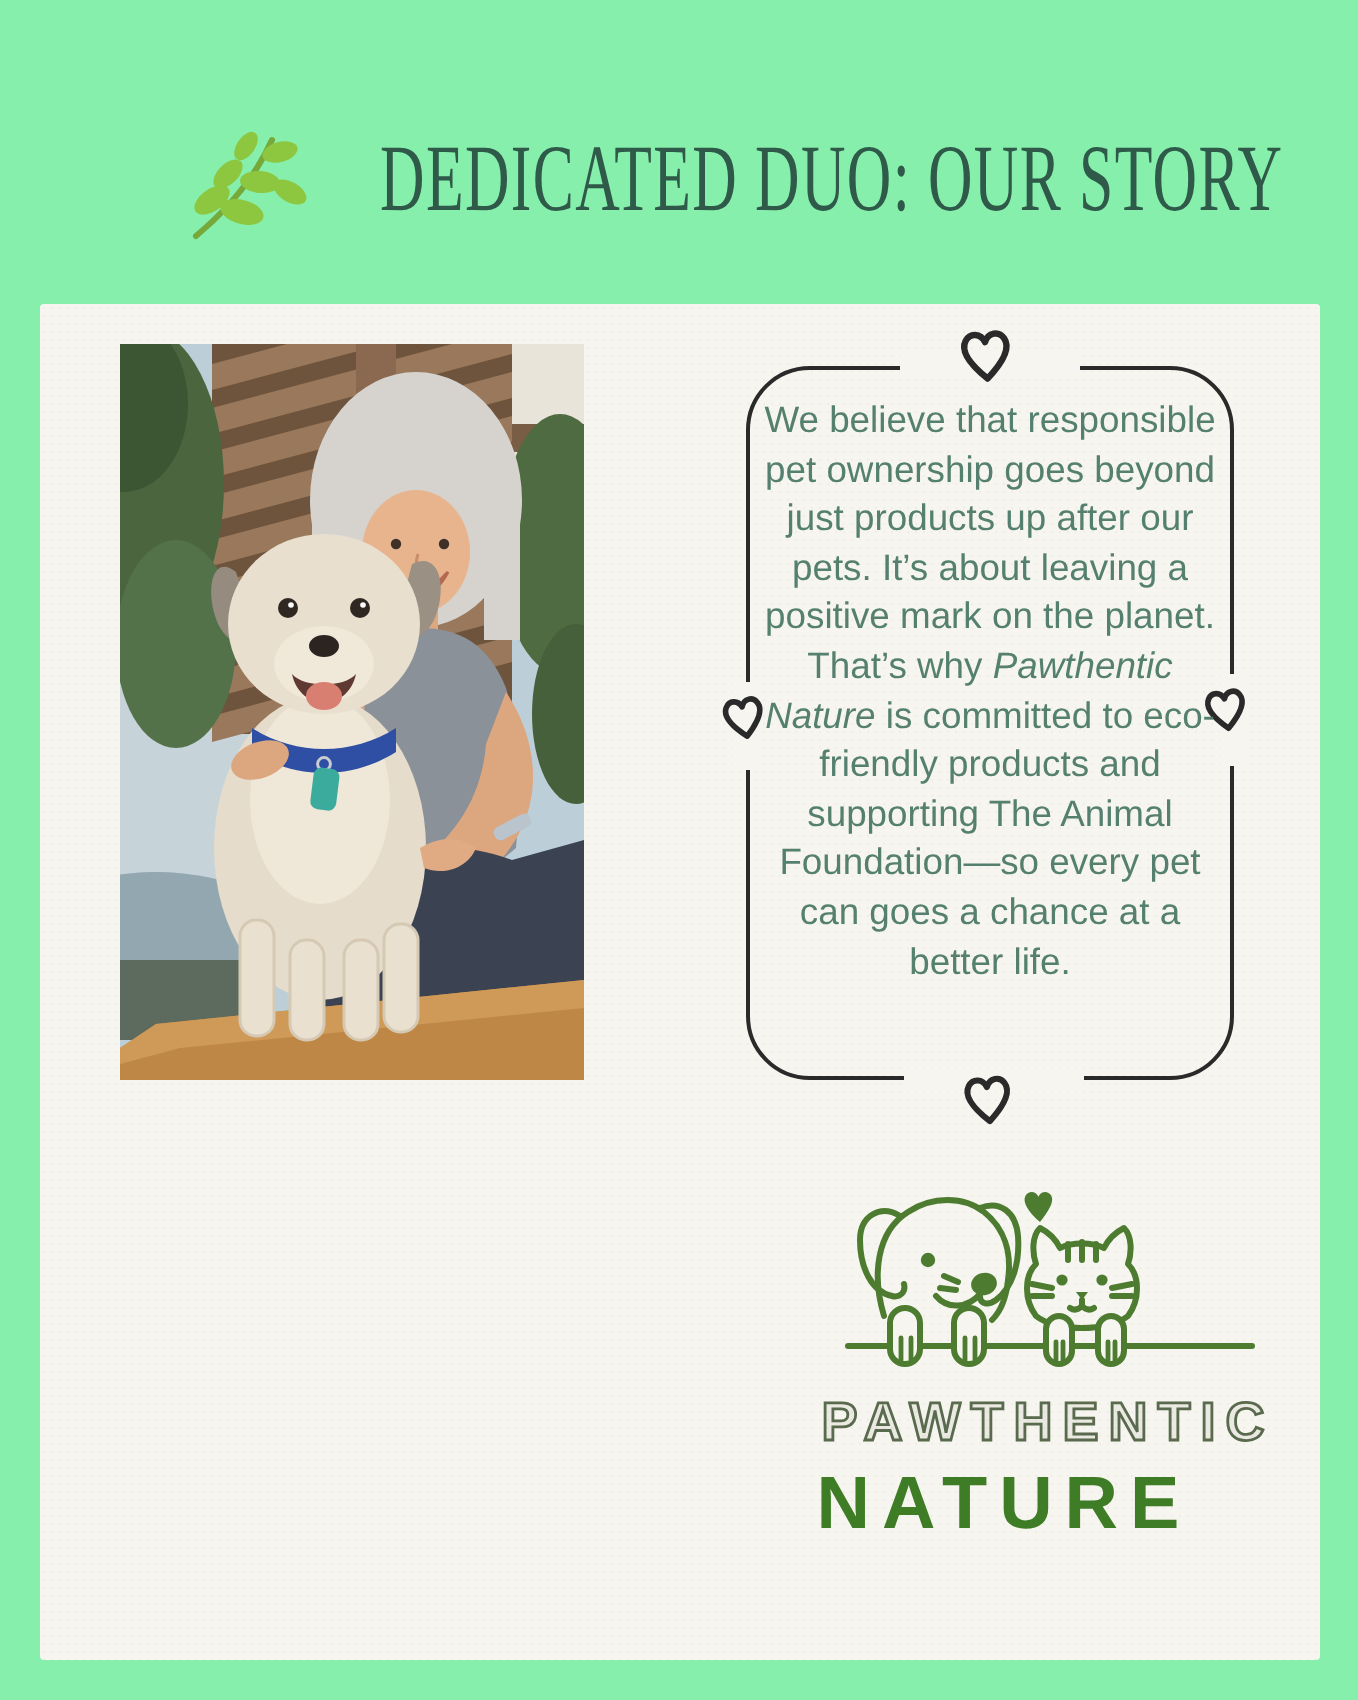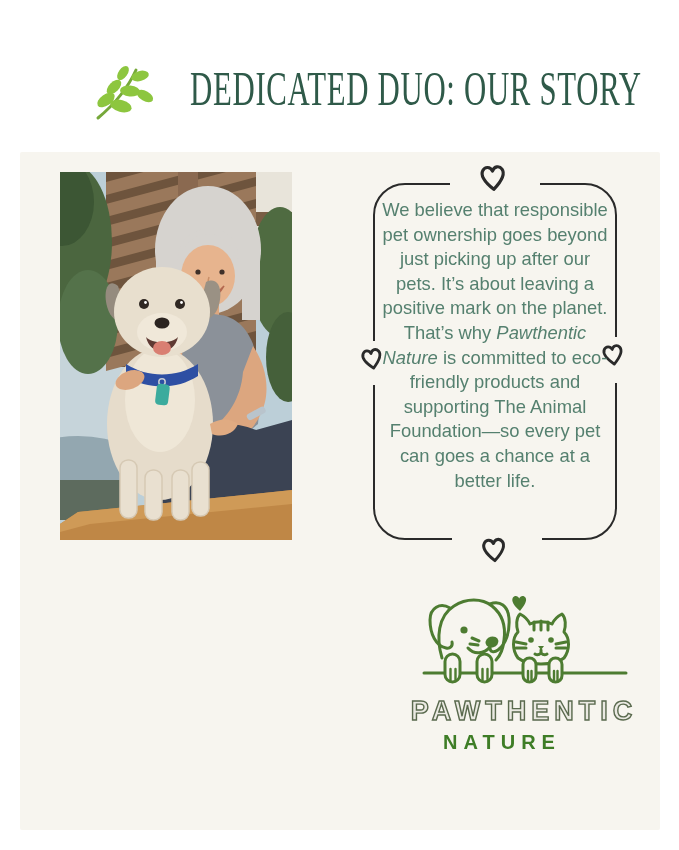--- a/index.html
+++ b/index.html
@@ -1,16 +1,16 @@
 <!DOCTYPE html>
 <html><head>
 <meta charset="utf-8">
 <style>
   html,body{margin:0;padding:0;background:#f0ede5;}
-  .page{position:relative;width:679px;height:850px;background:#ffffff;overflow:hidden;
+  .page{position:relative;width:679px;height:850px;background:#86efac;overflow:hidden;
         font-family:"Liberation Sans",sans-serif;}
   .abs{position:absolute;}
 
   
   .title{left:106px;top:64px;width:560px;text-align:center;
          font-family:"Liberation Serif",serif;font-size:44px;font-weight:500;
          color:#2f5a49;letter-spacing:1px;white-space:nowrap;
          transform:scale(0.70,1.08);transform-origin:50% 50%;}
 
   
@@ -33,21 +33,21 @@
   
   .tagline{left:55px;top:682px;width:265px;text-align:center;color:#48695a;
            font-style:italic;font-size:22px;line-height:33px;}
 
   
   .word-outline{left:392px;top:696px;width:264px;text-align:center;
                 font-size:27px;font-weight:700;letter-spacing:5px;
                 color:rgba(90,106,78,0.08);-webkit-text-stroke:1.4px #5a6a4e;
                 white-space:nowrap;}
   .word-solid{left:370px;top:731px;width:264px;text-align:center;
-              font-size:20px;font-weight:800;letter-spacing:6px;color:#3e7d26;
+              font-size:37px;font-weight:800;letter-spacing:6px;color:#3e7d26;
               white-space:nowrap;}
 </style>
 </head>
 <body>
 
 <div class="page">
 
   <svg class="abs" style="left:92px;top:60px;" width="64" height="62" viewBox="0 0 64 62">
     <path d="M6 58 C18 48 34 32 44 10" stroke="#76a83a" stroke-width="3" fill="none" stroke-linecap="round"></path>
     <g fill="#8dc63f">
@@ -156,21 +156,21 @@
     <path d="M12 20.5 C5.5 14.5 2.5 9.5 4.8 5.8 C6.6 2.9 10.6 3.2 12 6.8 C13.4 3.2 17.4 2.9 19.2 5.8 C21.5 9.5 18.5 14.5 12 20.5 Z" fill="none" stroke="#2a2a2a" stroke-width="2.6" stroke-linejoin="round"></path>
   </svg>
   <svg class="heart" style="left:600px;top:342px;transform:rotate(-8deg);" width="26" height="26" viewBox="0 0 24 24">
     <path d="M12 20.5 C5.5 14.5 2.5 9.5 4.8 5.8 C6.6 2.9 10.6 3.2 12 6.8 C13.4 3.2 17.4 2.9 19.2 5.8 C21.5 9.5 18.5 14.5 12 20.5 Z" fill="none" stroke="#2a2a2a" stroke-width="2.6" stroke-linejoin="round"></path>
   </svg>
   <svg class="heart" style="left:479px;top:535px;transform:rotate(-5deg);" width="30" height="30" viewBox="0 0 24 24">
     <path d="M12 20.5 C5.5 14.5 2.5 9.5 4.8 5.8 C6.6 2.9 10.6 3.2 12 6.8 C13.4 3.2 17.4 2.9 19.2 5.8 C21.5 9.5 18.5 14.5 12 20.5 Z" fill="none" stroke="#2a2a2a" stroke-width="2.4" stroke-linejoin="round"></path>
   </svg>
 
   <p class="abs story-text" style="margin:0;">
-    <span>We believe that responsible pet ownership goes beyond just picking up after our pets. It’s about leaving a positive mark on the planet. That’s why</span>
+    <span>We believe that responsible pet ownership goes beyond just products up after our pets. It’s about leaving a positive mark on the planet. That’s why</span>
     <span class="i">Pawthentic Nature</span>
     <span>is committed to eco-friendly products and supporting The Animal Foundation—so every pet can goes a chance at a better life.</span>
   </p>
 
   <div class="abs tagline">
   </div>
 
   <svg class="abs" style="left:420px;top:592px;" width="210" height="92" viewBox="0 0 210 92">
     <g stroke="#4d7c31" stroke-width="3" fill="none" stroke-linecap="round" stroke-linejoin="round">
       <path d="M4 81 H206"></path>

